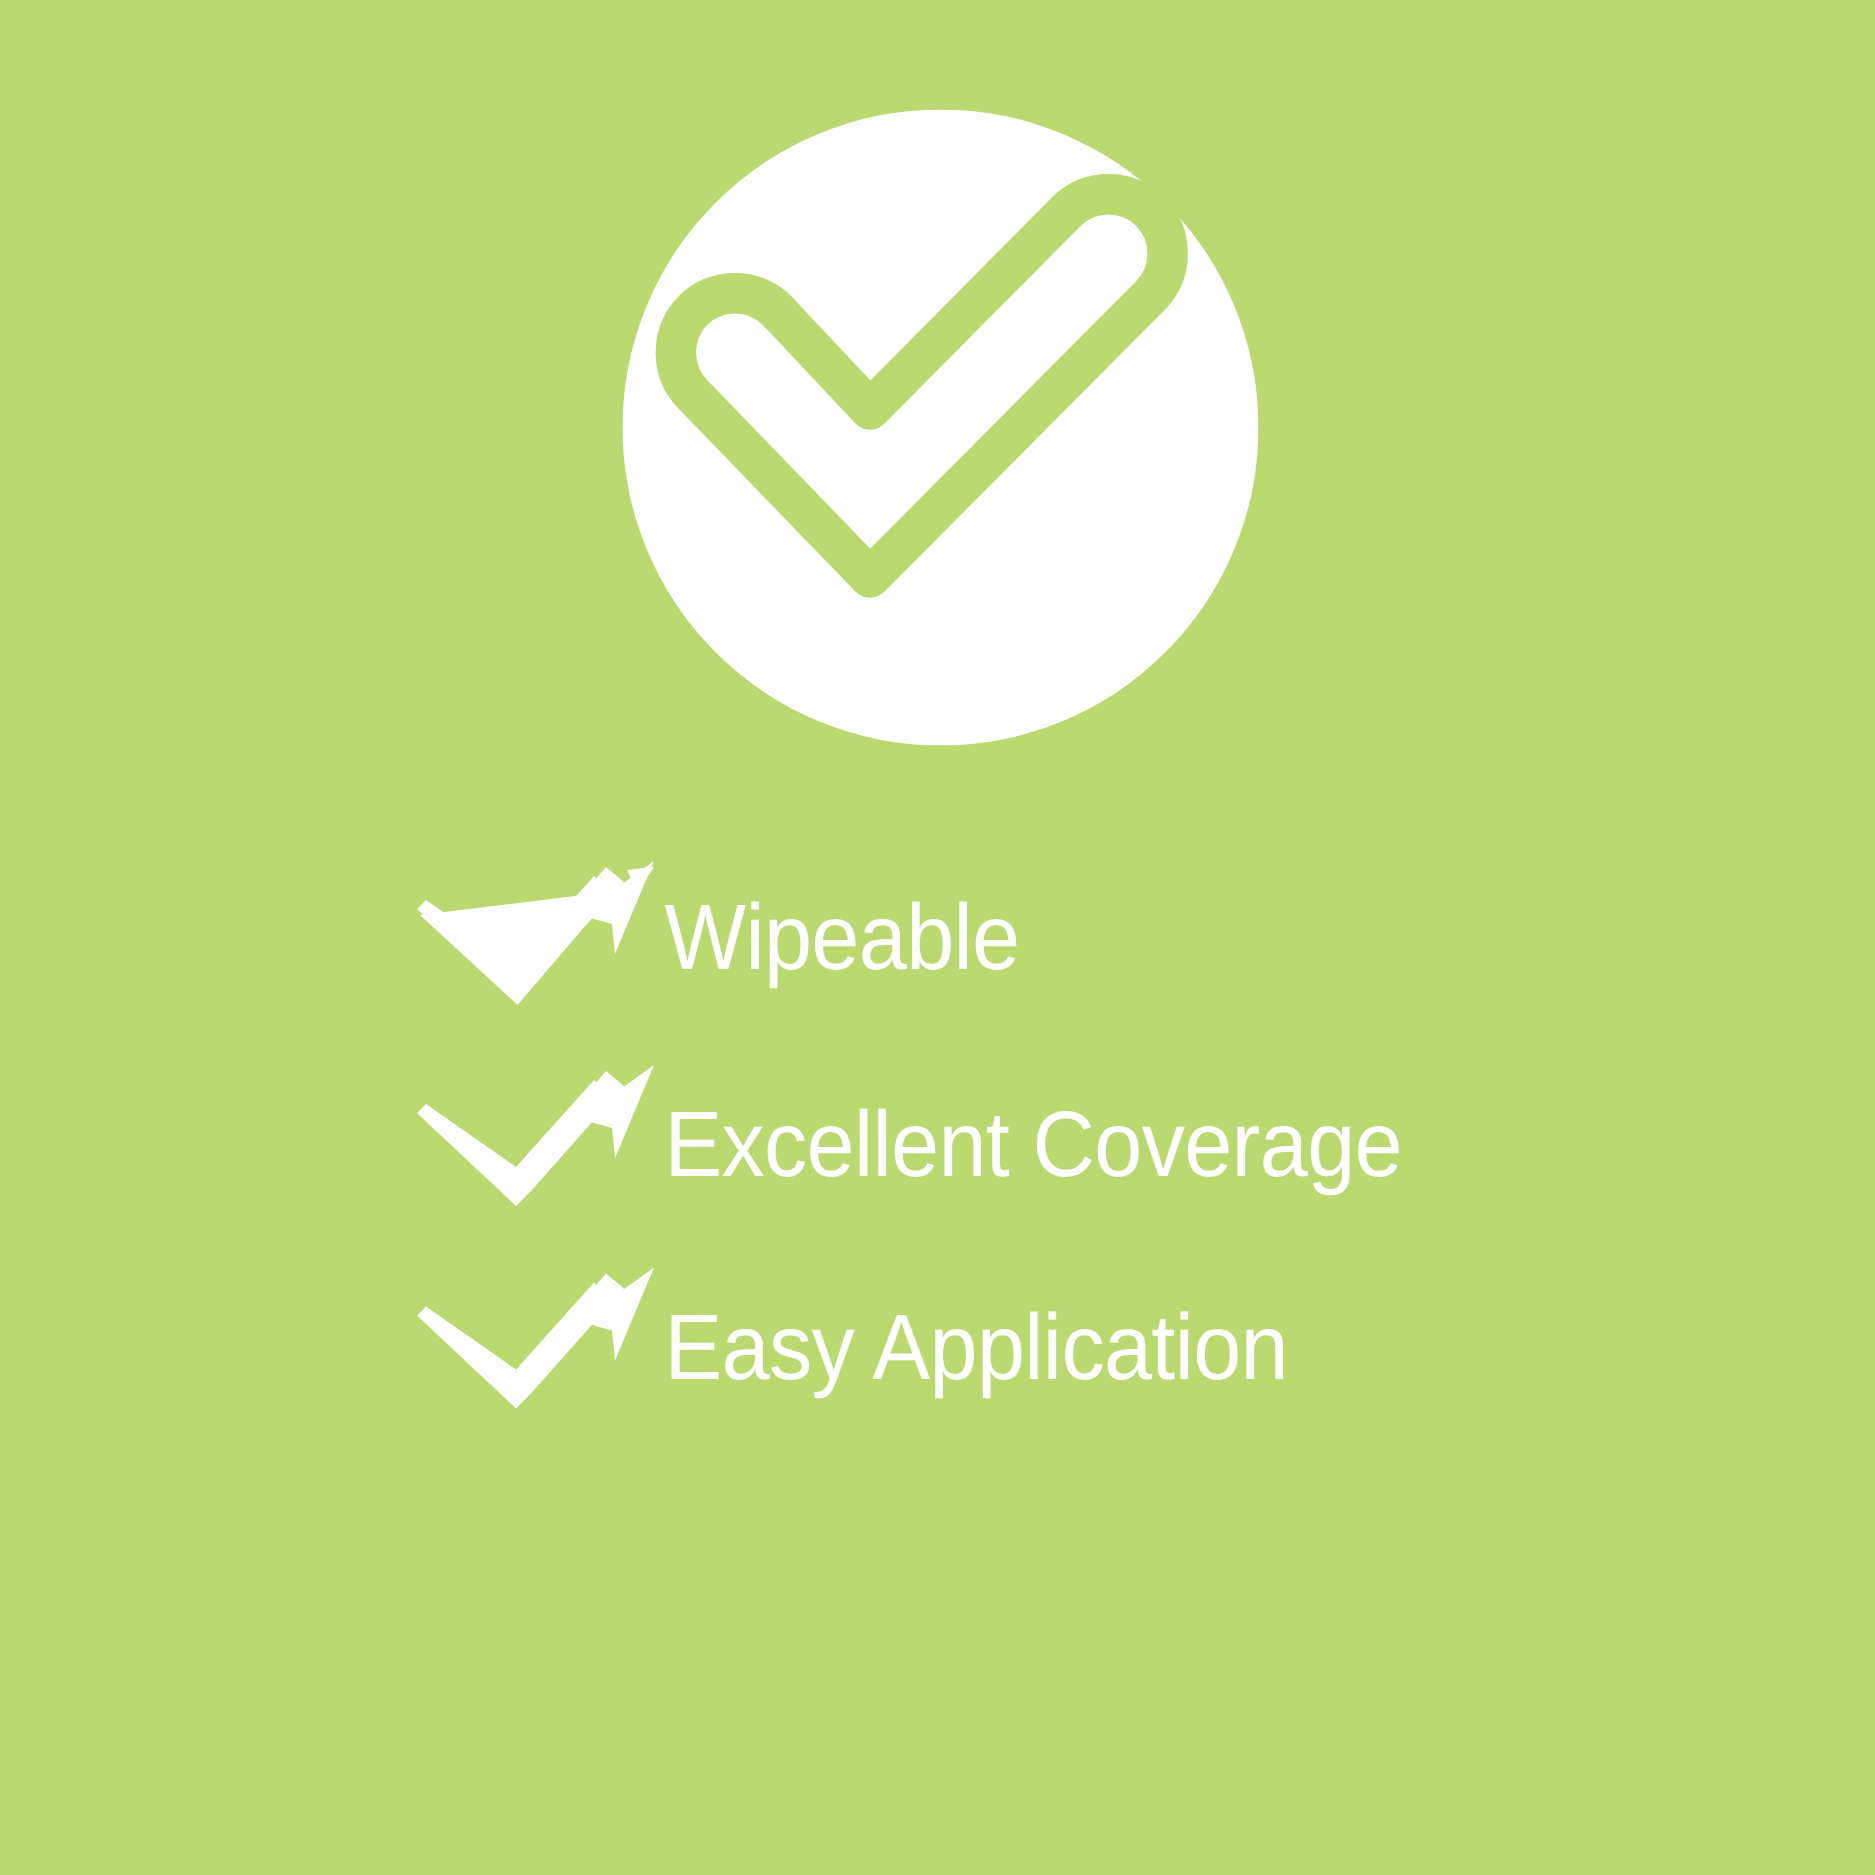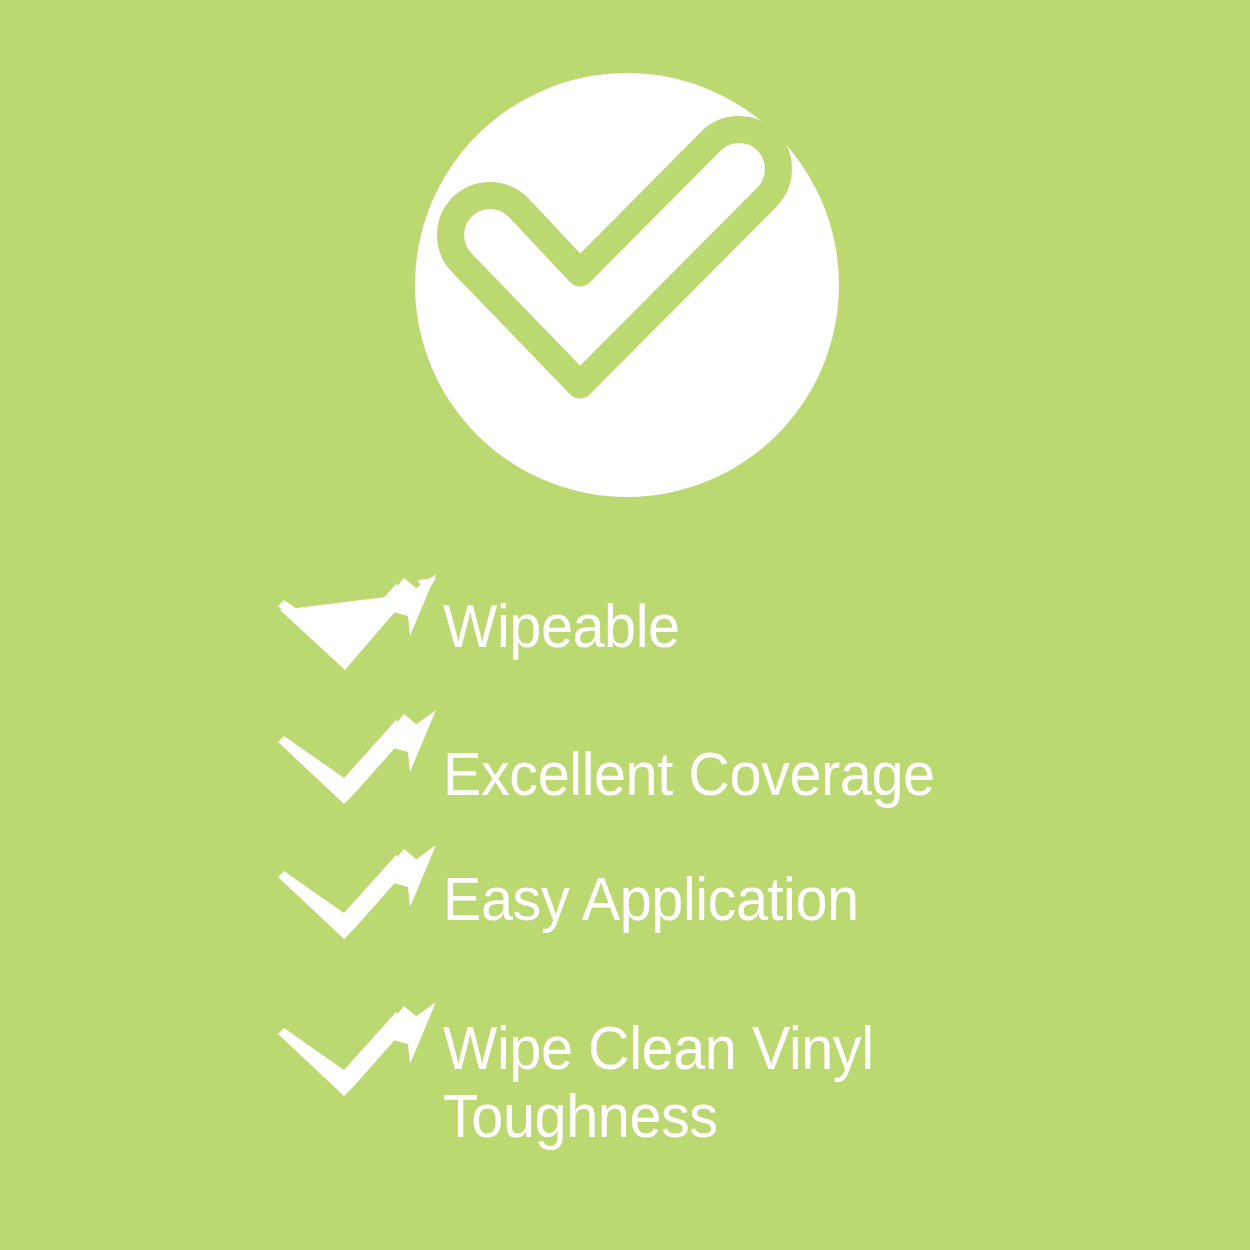--- a/index.html
+++ b/index.html
@@ -41,21 +41,21 @@
   }
   .feature-row {
     position: absolute;
     left: 258px;
     width: 980px;
     display: flex;
     flex-direction: row;
     align-items: flex-start;
   }
   .feature-row.r0 { top: 572px; }
-  .feature-row.r1 { top: 708px; align-items: center; }
+  .feature-row.r1 { top: 708px; }
   .feature-row.r2 { top: 843px; }
   .feature-row.r3 { top: 1000px; }
 
   .feature-icon {
     flex: 0 0 auto;
     width: 185px;
     height: 110px;
     position: relative;
   }
   .feature-icon svg {
@@ -148,26 +148,15 @@
       <div class="feature-icon">
         <svg viewBox="0 0 185 110" xmlns="http://www.w3.org/2000/svg" aria-hidden="true">
           <path fill="#ffffff" d="M 20 34 L 86 96 L 150 24 L 138 12 L 86 70 L 26 28 Z"></path>
           <path fill="#ffffff" d="M 86 96 L 96 86 L 158 16 L 146 6 L 80 84 Z"></path>
           <path fill="#ffffff" d="M 178 2 L 128 38 L 150 44 L 152 64 Z"></path>
         </svg>
       </div>
       <div class="feature-label">Easy Application</div>
     </div>
 
-    <div class="feature-row r3">
-      <div class="feature-icon">
-        <svg viewBox="0 0 185 110" xmlns="http://www.w3.org/2000/svg" aria-hidden="true">
-          <path fill="#ffffff" d="M 20 34 L 86 96 L 150 24 L 138 12 L 86 70 L 26 28 Z"></path>
-          <path fill="#ffffff" d="M 86 96 L 96 86 L 158 16 L 146 6 L 80 84 Z"></path>
-          <path fill="#ffffff" d="M 178 2 L 128 38 L 150 44 L 152 64 Z"></path>
-        </svg>
-      </div>
-      <div class="feature-label">Wipe Clean Vinyl
-Toughness</div>
-    </div>
 
   </div>
 </div>
 
 </body></html>

